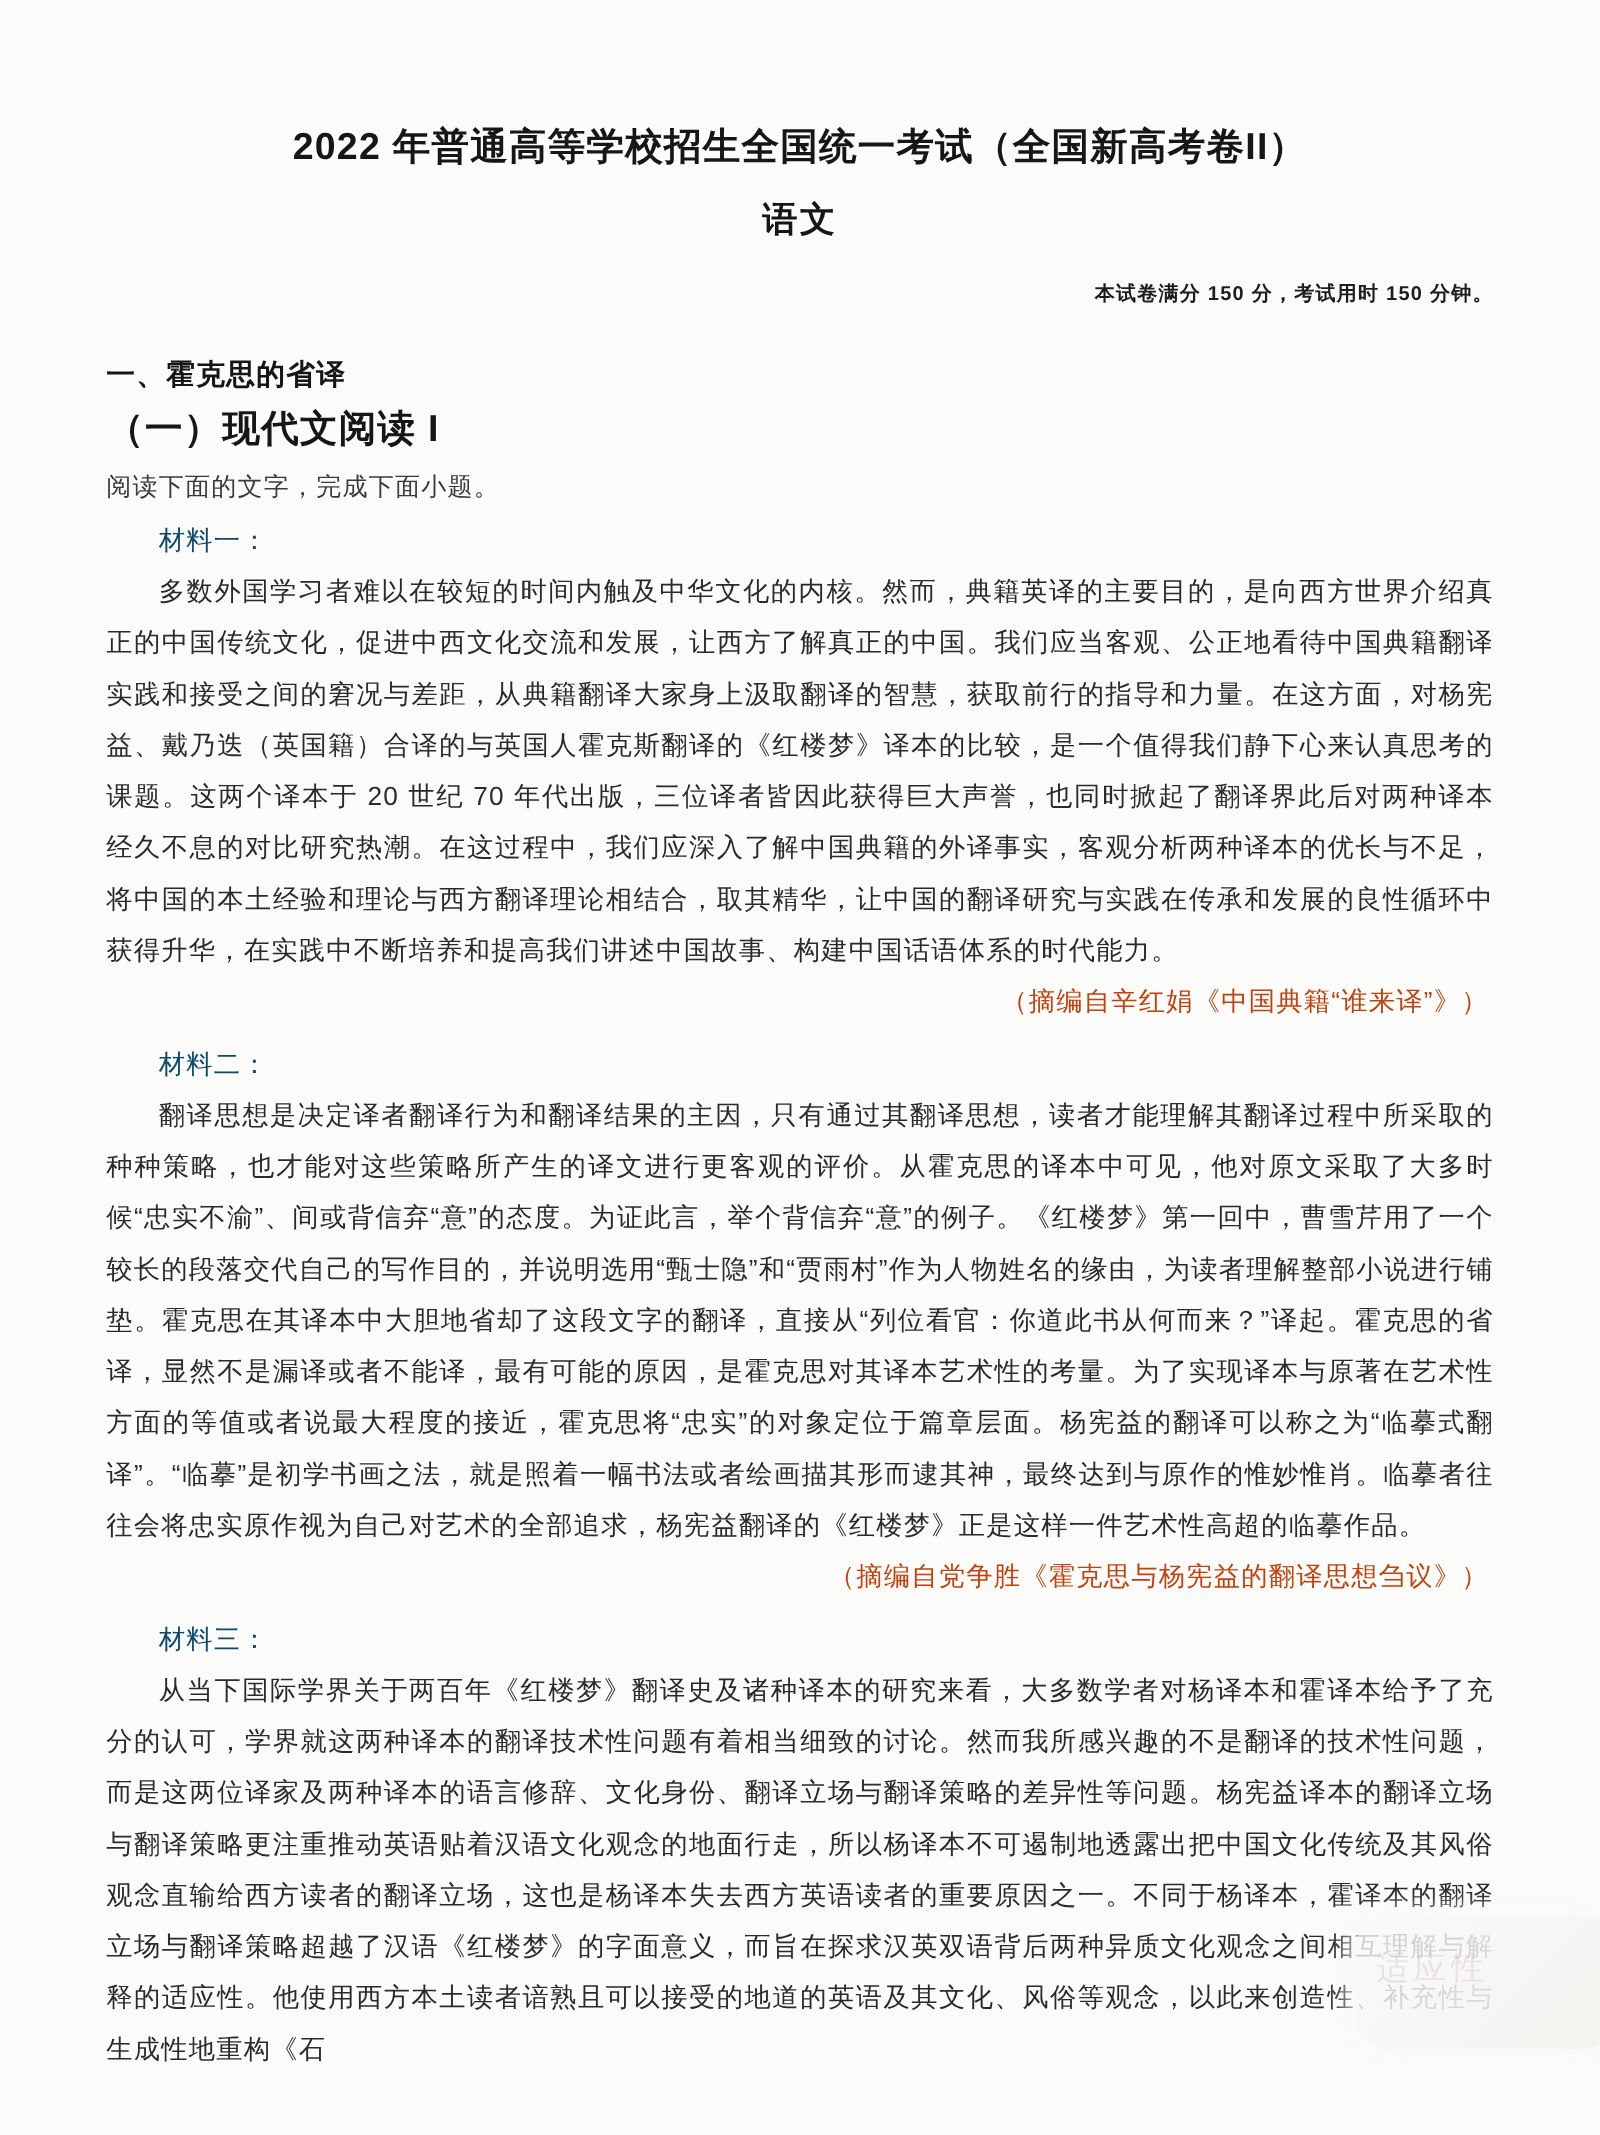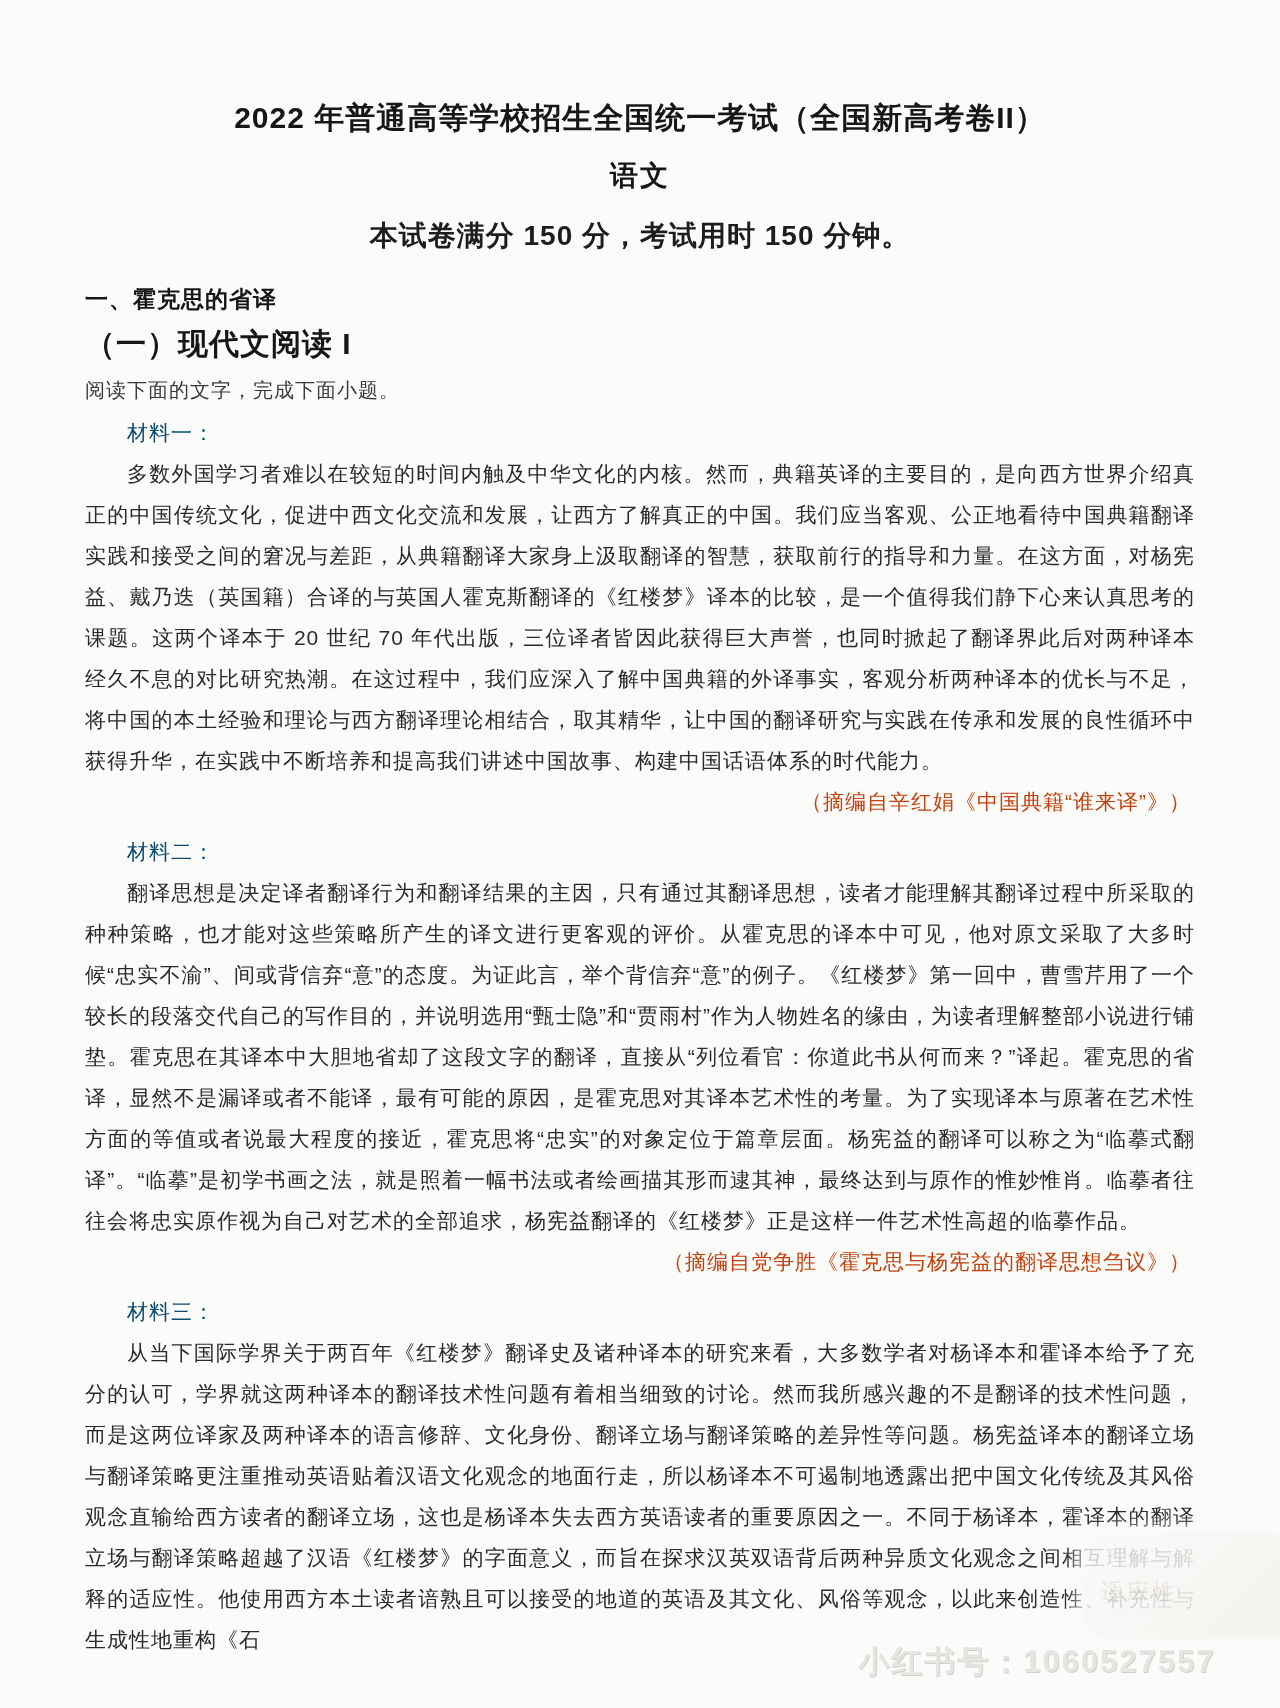--- a/index.html
+++ b/index.html
@@ -15,22 +15,22 @@
   .content{padding:100px 85px 0 85px;}
   .page-title{
     font-size:30px;font-weight:700;color:#161616;
     text-align:center;line-height:36px;letter-spacing:1px;margin:0;
   }
   .subject-title{
     font-size:28px;font-weight:700;color:#161616;
     text-align:center;line-height:32px;letter-spacing:2px;margin:24px 0 0 0;
   }
   .exam-info{
-    font-size:28px;font-weight:700;color:#1d1d1d;
-    text-align:center;line-height:26px;letter-spacing:1px;margin:31px 0 0 0;
+    font-size:16px;font-weight:700;color:#1d1d1d;
+    text-align:right;line-height:26px;letter-spacing:1px;margin:31px 0 0 0;
   }
   .section-heading{
     font-size:23px;font-weight:700;color:#161616;
     line-height:28px;letter-spacing:1px;margin:36px 0 0 0;
   }
   .subsection-heading{
     font-size:30px;font-weight:700;color:#161616;
     line-height:28px;letter-spacing:1px;margin:17px 0 0 0;
   }
   .reading-instruction{
@@ -50,22 +50,22 @@
     font-size:21px;color:#c2410c;line-height:41px;
     letter-spacing:1px;text-align:right;padding-right:4px;margin:0;
   }
   .watermark-sticker{
     position:absolute;left:1083px;top:1533px;width:212px;height:106px;
     background:linear-gradient(135deg,rgba(250,249,247,0.78),rgba(244,242,239,0.94));
     border-radius:28px;
     box-shadow:0 0 14px 8px rgba(250,249,247,0.65);
   }
   .watermark-sticker .ghost{
-    position:absolute;left:18px;top:44px;
-    font-size:22px;color:rgba(185,180,173,0.28);letter-spacing:4px;
+    position:absolute;left:18px;top:24px;
+    font-size:26px;color:rgba(185,180,173,0.28);letter-spacing:4px;
   }
   .watermark-account{
     position:absolute;left:858px;top:1641px;width:420px;
     font-size:31px;font-weight:700;letter-spacing:2px;
     color:#e7e5e2;
     text-shadow:1px 1px 0 #d3d0cc, -1px -1px 0 #ffffff;
     white-space:nowrap;
   }
 </style>
 </head>
@@ -98,14 +98,13 @@
       <p class="material-label">材料三：</p>
       <p class="material-paragraph">从当下国际学界关于两百年《红楼梦》翻译史及诸种译本的研究来看，大多数学者对杨译本和霍译本给予了充分的认可，学界就这两种译本的翻译技术性问题有着相当细致的讨论。然而我所感兴趣的不是翻译的技术性问题，而是这两位译家及两种译本的语言修辞、文化身份、翻译立场与翻译策略的差异性等问题。杨宪益译本的翻译立场与翻译策略更注重推动英语贴着汉语文化观念的地面行走，所以杨译本不可遏制地透露出把中国文化传统及其风俗观念直输给西方读者的翻译立场，这也是杨译本失去西方英语读者的重要原因之一。不同于杨译本，霍译本的翻译立场与翻译策略超越了汉语《红楼梦》的字面意义，而旨在探求汉英双语背后两种异质文化观念之间相互理解与解释的适应性。他使用西方本土读者谙熟且可以接受的地道的英语及其文化、风俗等观念，以此来创造性、补充性与生成性地重构《石</p>
     </div>
 
   </div>
 
   <div class="watermark-sticker">
     <span class="ghost">适应性</span>
   </div>
 
-  <div class="watermark-account">小红书号：1060527557</div>
 </div>
 
 </body></html>

